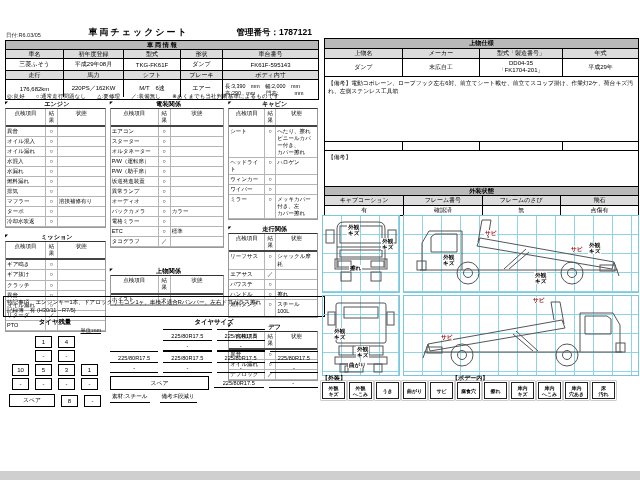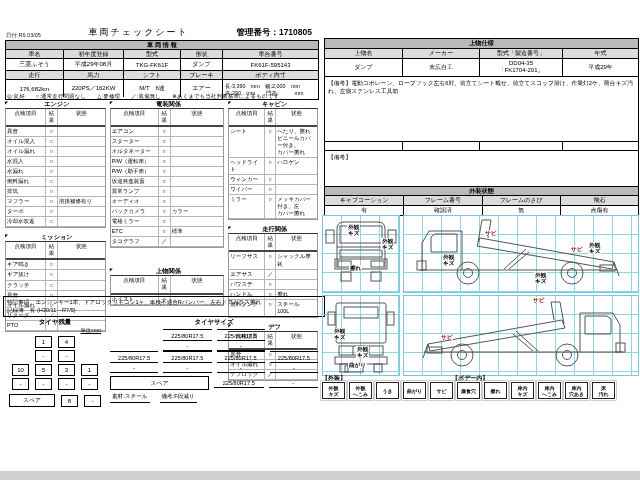--- a/index.html
+++ b/index.html
@@ -4,21 +4,21 @@
 <style>
   html,body{margin:0;padding:0;}
   body{width:640px;height:480px;position:relative;background:#ffffff;
        font-family:"Liberation Sans","DejaVu Sans",sans-serif;color:#000;overflow:hidden;}
   .abs{position:absolute;}
   .pre{white-space:pre-line;}
 
   
   #hdr{left:6px;top:26px;width:306px;display:flex;justify-content:space-between;align-items:flex-end;}
   #hdr .date{font-size:5.5px;color:#222;}
-  #hdr .title{font-size:9px;font-weight:normal;letter-spacing:2px;}
+  #hdr .title{font-size:9px;font-weight:bold;letter-spacing:2px;}
   #hdr .mgmt{font-size:8.5px;font-weight:bold;}
 
   
   .vinfo{left:5px;top:40px;width:312px;display:grid;
          grid-template-columns:57px 60px 57px 42px 1fr;
          border:1.6px solid #000;font-size:6px;}
   .vinfo>div{border-left:1px solid #000;border-top:1px solid #000;
              display:flex;align-items:center;justify-content:center;text-align:center;}
   .vinfo>div:first-child, .vinfo>div.c1{border-left:none;}
   .vinfo .vtitle{grid-column:1/6;background:#b9b9b9;font-weight:bold;height:8px;border-top:none;font-size:6.2px;}
@@ -132,21 +132,21 @@
          text-align:center;white-space:pre-line;font-weight:bold;background:#fff;}
 
   #bottombar{left:0;top:471px;width:640px;height:9px;background:#cfcfcf;}
 </style>
 </head>
 <body>
 
 <div class="abs" id="hdr">
   <span class="date">日付:R6.03/05</span>
   <span class="title">車両チェックシート</span>
-  <span class="mgmt">管理番号：1710805</span>
+  <span class="mgmt">管理番号：1787121</span>
 </div>
 
 <div class="abs vinfo">
   <div class="vtitle">車 両 情 報</div>
   <div class="vh c1">車名</div>
   <div class="vh">初年度登録</div>
   <div class="vh">型式</div>
   <div class="vh">形状</div>
   <div class="vh">車台番号</div>
   <div class="vv c1">三菱ふそう</div>

